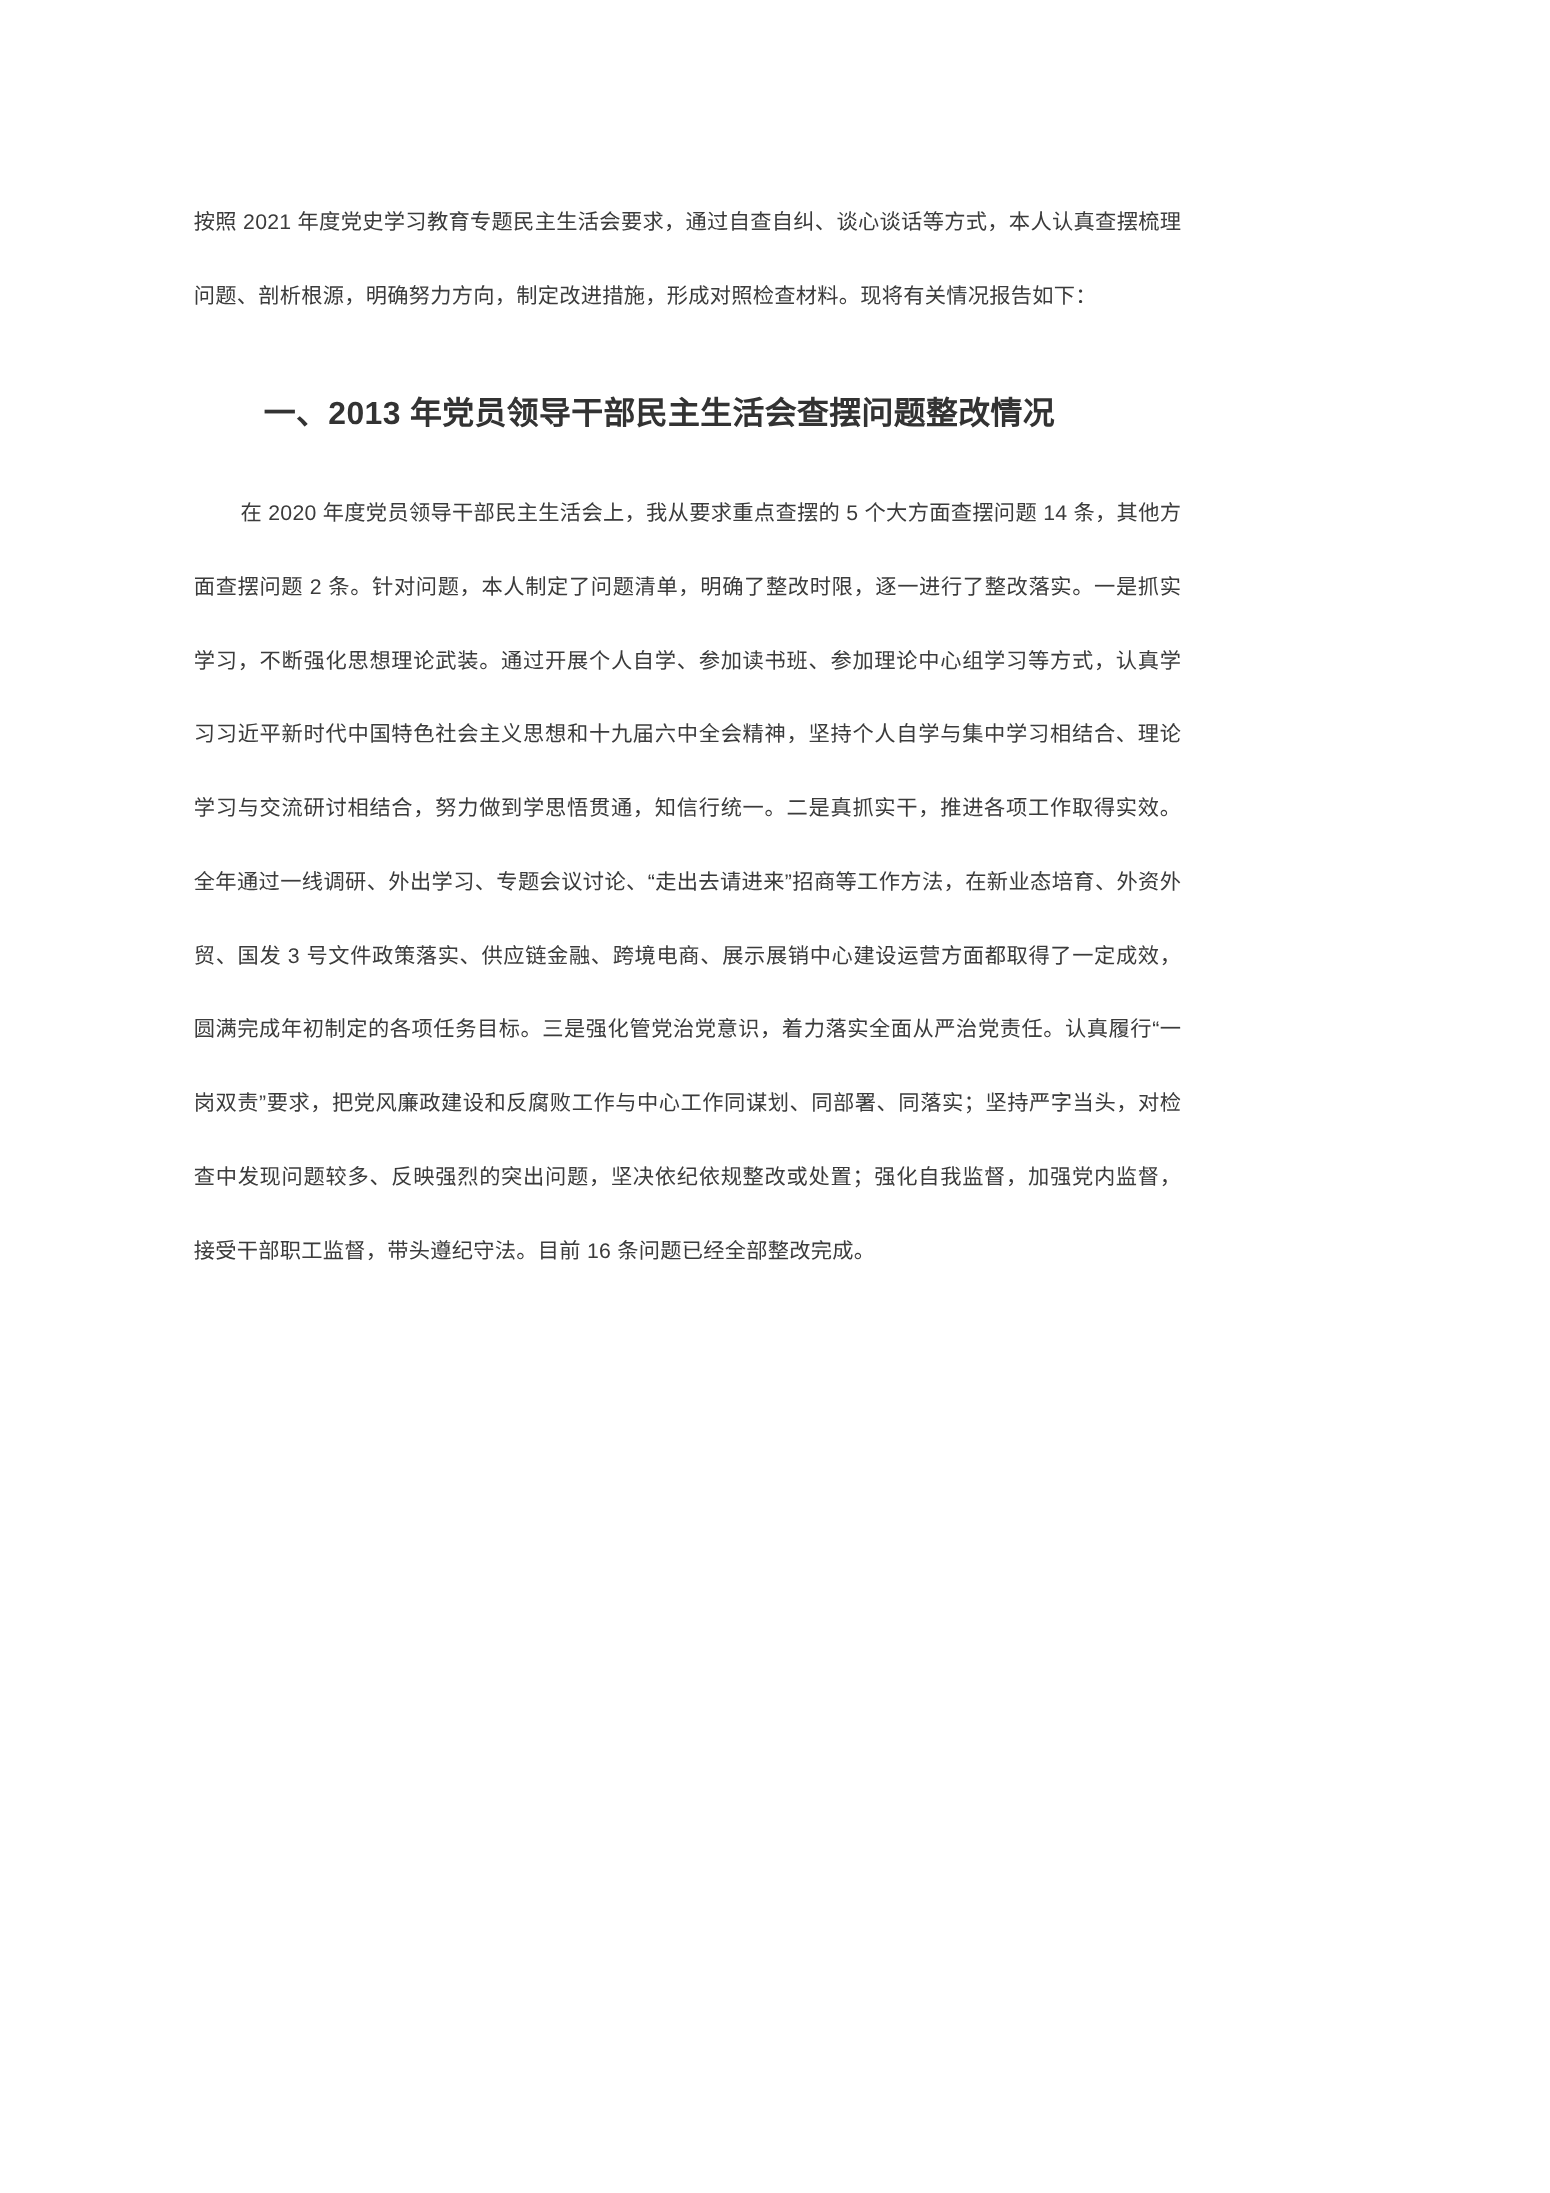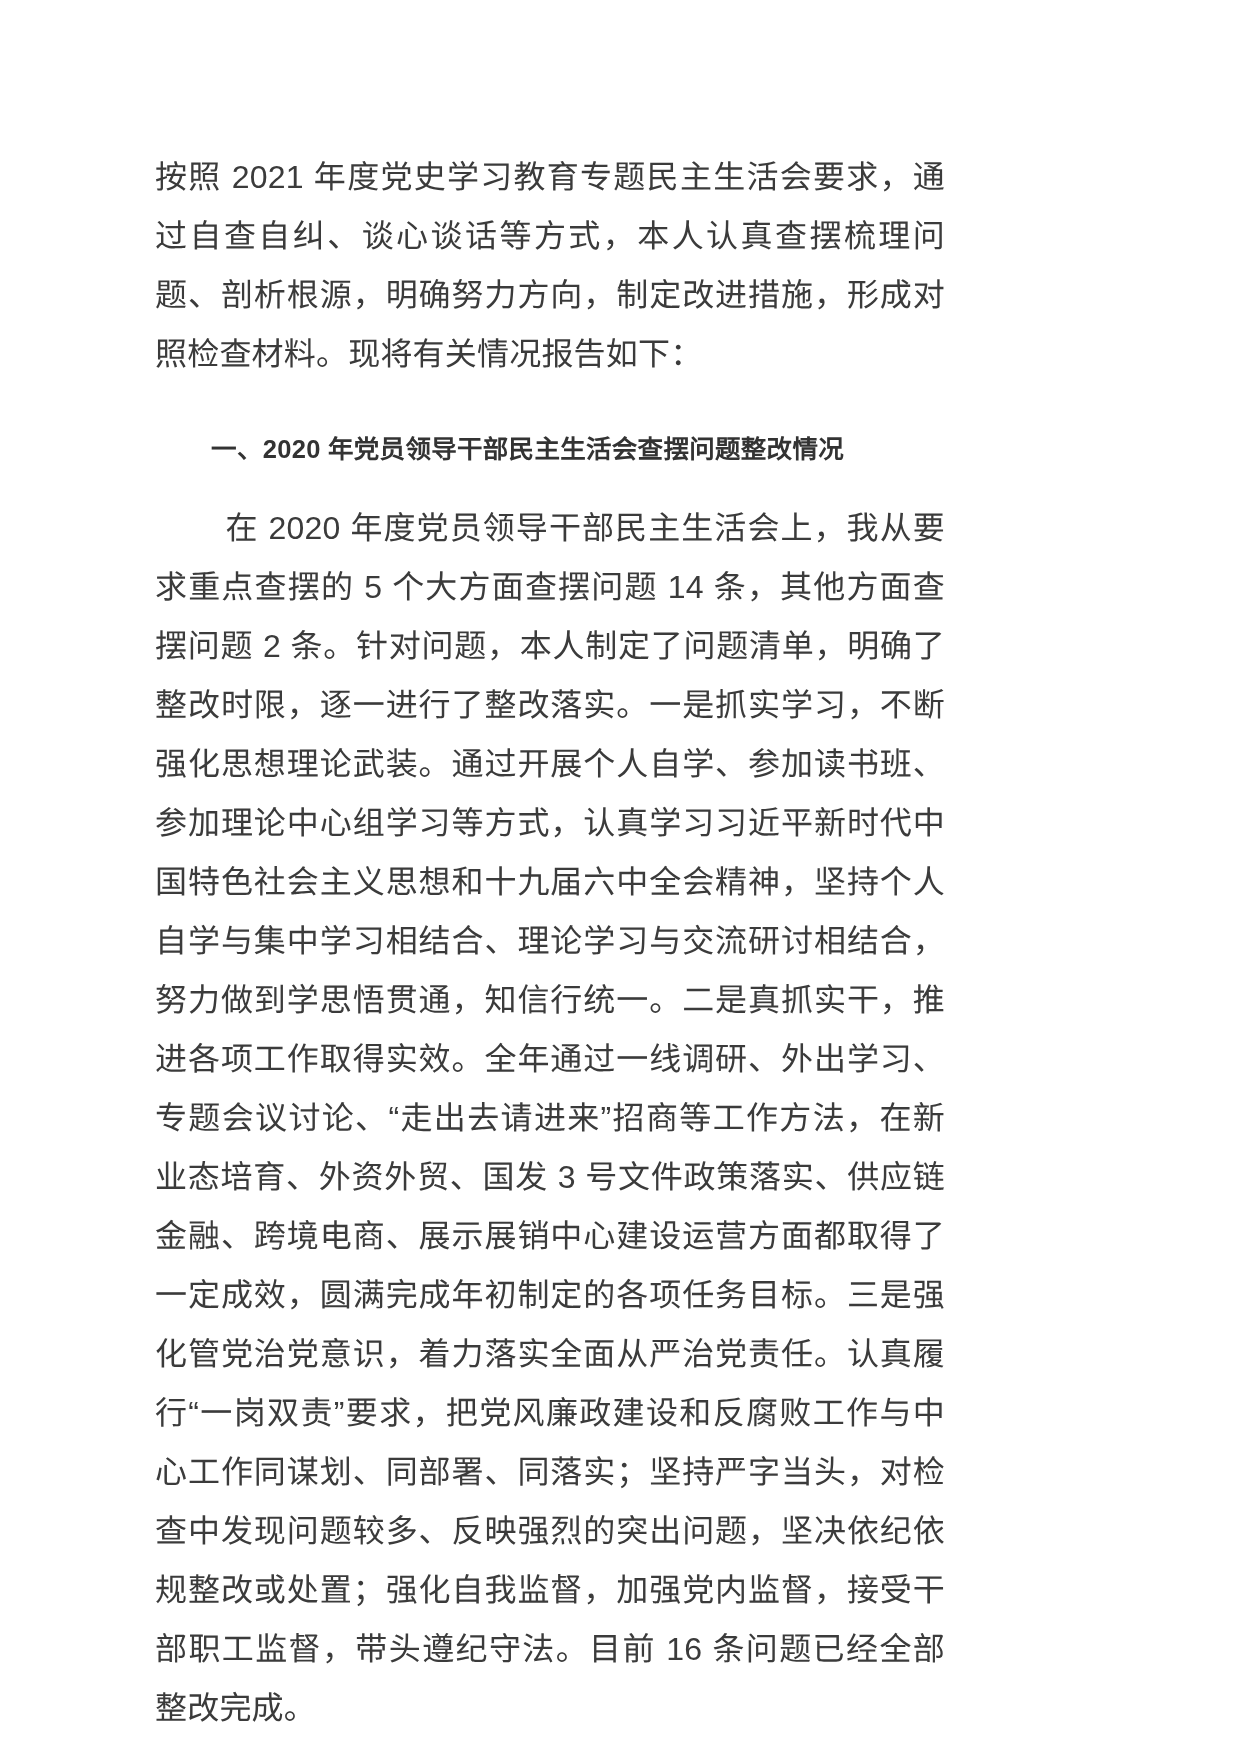--- a/index.html
+++ b/index.html
@@ -20,21 +20,21 @@
     overflow: hidden;
     box-sizing: border-box;
   }
   .content {
     position: absolute;
     left: 155px;
     top: 148px;
     width: 790px;
   }
   .para {
-    font-size: 32px;
+    font-size: 17px;
     line-height: 59px;
     color: #3b3b3b;
     text-align: justify;
     text-justify: inter-ideograph;
     letter-spacing: 0.2px;
     margin: 0 0 0 0;
     font-weight: 400;
     text-indent: 0;
   }
   .para.indent {
@@ -57,21 +57,21 @@
 </head>
 <body>
 
 <div class="page">
   <div class="content">
 
     <p class="para">按照 2021 年度党史学习教育专题民主生活会要求，通过自查自纠、谈心谈话等方式，本人认真查摆梳理问题、剖析根源，明确努力方向，制定改进措施，形成对照检查材料。现将有关情况报告如下：</p>
 
     <div class="gap-after-intro blk"></div>
 
-    <h2 class="heading">一、2020 年党员领导干部民主生活会查摆问题整改情况</h2>
+    <h2 class="heading">一、2013 年党员领导干部民主生活会查摆问题整改情况</h2>
 
     <div class="gap-after-h1 blk"></div>
 
     <p class="para indent">在 2020 年度党员领导干部民主生活会上，我从要求重点查摆的 5 个大方面查摆问题 14 条，其他方面查摆问题 2 条。针对问题，本人制定了问题清单，明确了整改时限，逐一进行了整改落实。一是抓实学习，不断强化思想理论武装。通过开展个人自学、参加读书班、参加理论中心组学习等方式，认真学习习近平新时代中国特色社会主义思想和十九届六中全会精神，坚持个人自学与集中学习相结合、理论学习与交流研讨相结合，努力做到学思悟贯通，知信行统一。二是真抓实干，推进各项工作取得实效。全年通过一线调研、外出学习、专题会议讨论、“走出去请进来”招商等工作方法，在新业态培育、外资外贸、国发 3 号文件政策落实、供应链金融、跨境电商、展示展销中心建设运营方面都取得了一定成效，圆满完成年初制定的各项任务目标。三是强化管党治党意识，着力落实全面从严治党责任。认真履行“一岗双责”要求，把党风廉政建设和反腐败工作与中心工作同谋划、同部署、同落实；坚持严字当头，对检查中发现问题较多、反映强烈的突出问题，坚决依纪依规整改或处置；强化自我监督，加强党内监督，接受干部职工监督，带头遵纪守法。目前 16 条问题已经全部整改完成。</p>
 
     <div class="gap-before-h2 blk"></div>
 
 
   </div>
 </div>

